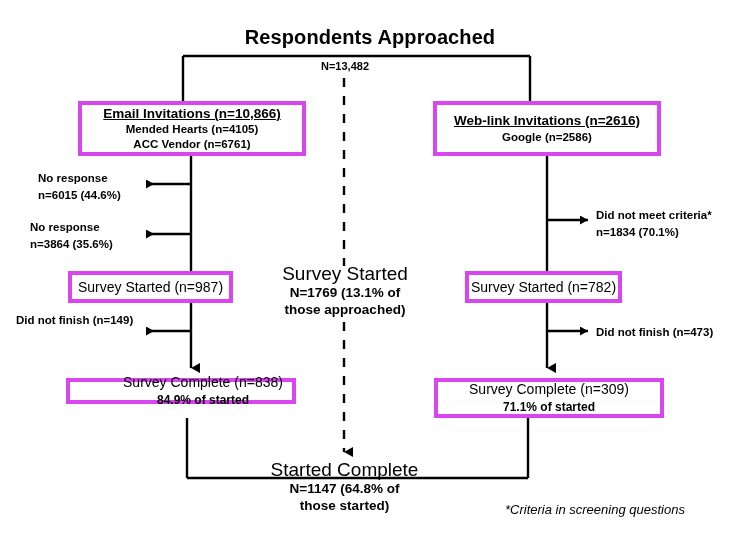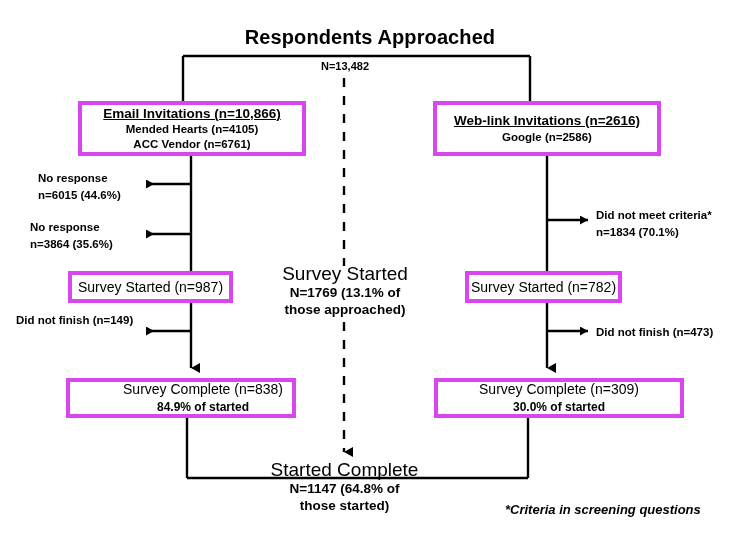--- a/index.html
+++ b/index.html
@@ -83,21 +83,21 @@
     font-weight: 400;
     line-height: 1.15;
   }
   .t-center-sub {
     font-size: 13.5px;
     font-weight: 700;
     line-height: 1.25;
   }
   .t-footnote {
     font-size: 13px;
-    font-weight: 700;
+    font-weight: 400;
     font-style: italic;
     line-height: 1.2;
     white-space: nowrap;
   }
   .left-al { text-align: left; }
   .stack { display: flex; flex-direction: column; justify-content: center; height: 100%; }
 </style>
 </head>
 <body>
 
@@ -199,31 +199,31 @@
   </div>
 
   <div class="node left-al" style="left:16px; top:312px; width:130px;">
     <div class="t-anno">Did not finish (n=149)</div>
   </div>
 
   <div class="node left-al" style="left:596px; top:324px; width:140px;">
     <div class="t-anno">Did not finish (n=473)</div>
   </div>
 
-  <div class="node boxed" style="left:66px; top:378px; width:230px; height:40px;padding-left:44px;">
+  <div class="node boxed" style="left:66px; top:378px; width:230px; height:26px;padding-left:44px;">
     <div class="stack">
       <div class="t-box-main">Survey Complete (n=838)</div>
       <div class="t-box-main-b">84.9% of started</div>
     </div>
   </div>
 
-  <div class="node boxed" style="left:434px; top:378px; width:250px; height:40px;">
+  <div class="node boxed" style="left:434px; top:378px; width:230px; height:40px;">
     <div class="stack">
       <div class="t-box-main">Survey Complete  (n=309)</div>
-      <div class="t-box-main-b">30.0% of started</div>
+      <div class="t-box-main-b">71.1% of started</div>
     </div>
   </div>
 
   <div class="node" style="left:252px; top:459px; width:185px;">
     <div class="t-center-big">Started Complete</div>
     <div class="t-center-sub">N=1147 (64.8% of</div>
     <div class="t-center-sub">those started)</div>
   </div>
 
   <div class="node left-al t-footnote" style="left:505px; top:502px; width:230px;">*Criteria in screening questions</div>

